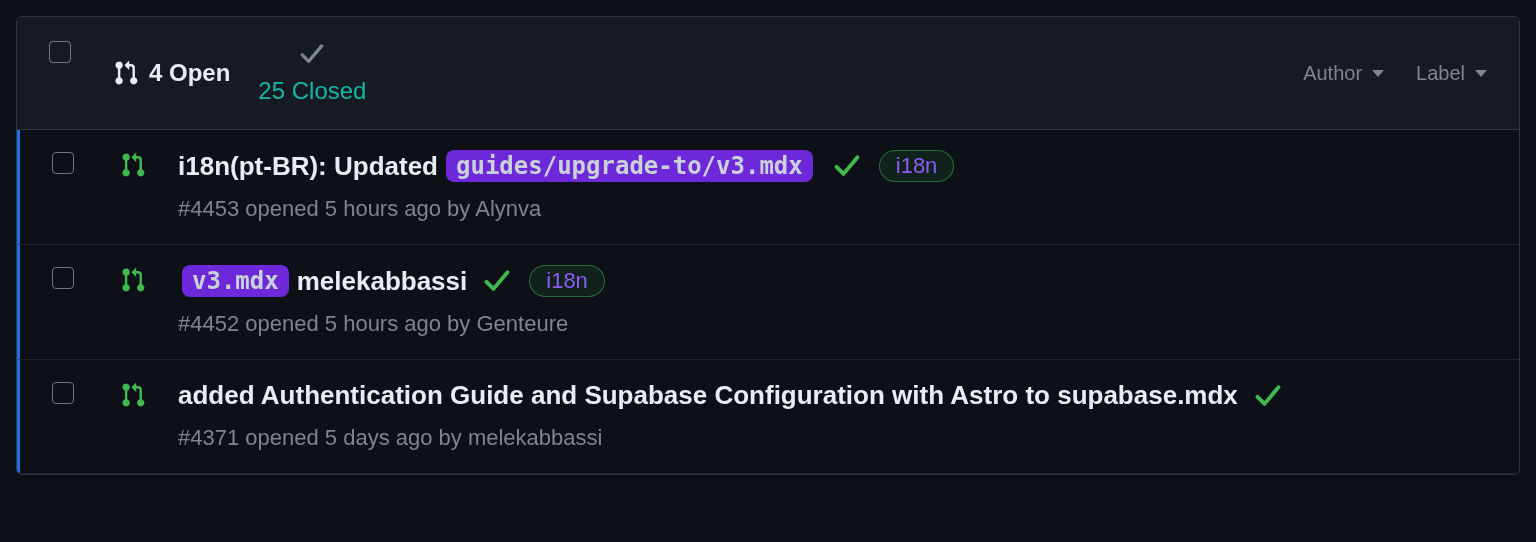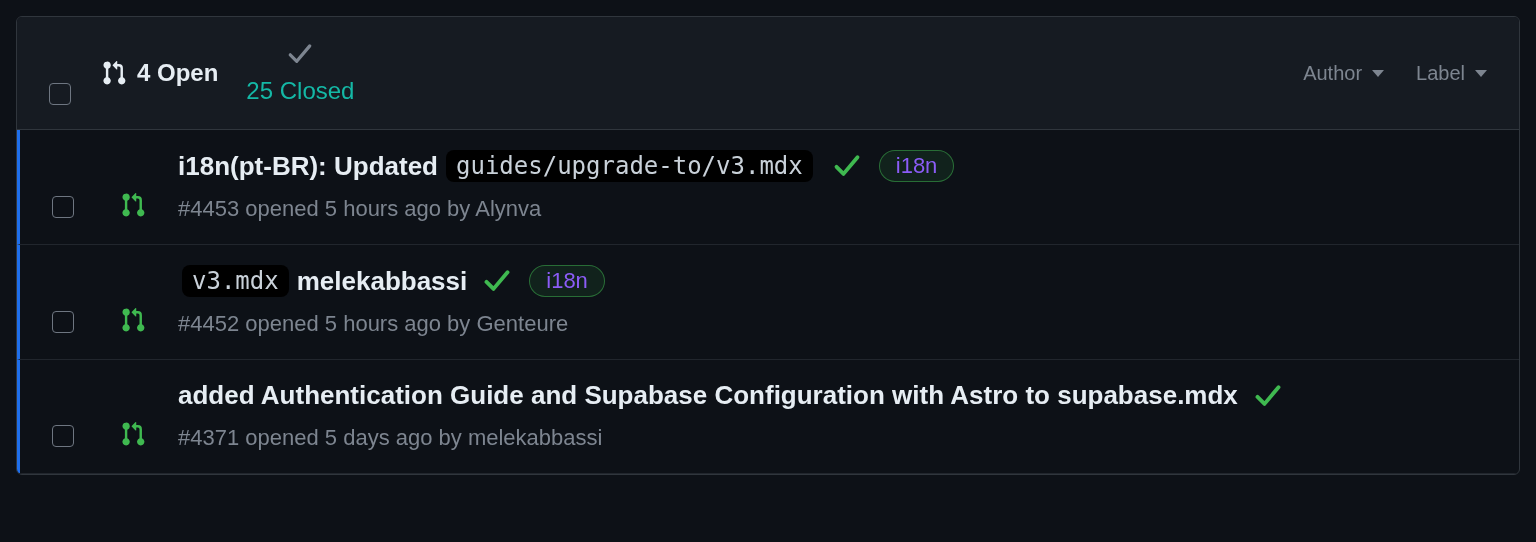--- a/index.html
+++ b/index.html
@@ -19,21 +19,21 @@
       background: #0d1117;
     }
     .header {
       display: flex;
       align-items: center;
       justify-content: space-between;
       padding: 24px 32px;
       background: #161b22;
       border-bottom: 1px solid #30363d;
     }
-    .header-left { display: flex; align-items: flex-end; gap: 16px; }
+    .header-left { display: flex; align-items: flex-start; gap: 28px; }
     .header-right { display: flex; align-items: center; gap: 32px; }
     .checkbox {
       width: 22px;
       height: 22px;
       border: 1px solid #6e7681;
       border-radius: 4px;
       background: transparent;
       cursor: pointer;
       appearance: none;
       flex-shrink: 0;
@@ -62,21 +62,21 @@
       margin-left: 4px;
     }
     .icon-pr { width: 26px; height: 26px; flex-shrink: 0; }
     .icon-pr-green path { fill: #3fb950; }
     .icon-pr-white path { fill: #e6edf3; }
     .icon-check { width: 26px; height: 26px; flex-shrink: 0; }
     .icon-check path { stroke: #7d8590; fill: none; stroke-width: 2; }
     .pr-list { }
     .pr-row {
       display: flex;
-      align-items: flex-end;
+      align-items: flex-start;
       padding: 20px 32px 22px 32px;
       border-bottom: 1px solid #21262d;
       border-left: 3px solid #1f6feb;
       gap: 16px;
     }
     .pr-checkbox-wrap { width: 22px; margin-right: 30px; margin-top: 2px; flex-shrink: 0; }
     .pr-icon-wrap { width: 28px; margin-right: 14px; margin-top: 2px; flex-shrink: 0; }
     .pr-content { flex: 1; min-width: 0; }
     .pr-title-row { display: flex; align-items: center; flex-wrap: wrap; gap: 10px; }
     .pr-title {
@@ -84,27 +84,27 @@
       font-size: 26px;
       font-weight: 600;
       cursor: pointer;
       display: inline-flex;
       align-items: center;
       flex-wrap: wrap;
       gap: 4px;
     }
     .code-badge {
       display: inline-block;
-      background: #000000;
+      background: #6d28d9;
       color: #c9d1d9;
       padding: 2px 10px;
       border-radius: 8px;
       font-family: ui-monospace, SFMono-Regular, "SF Mono", Menlo, monospace;
       font-size: 24px;
-      font-weight: 400;
+      font-weight: 700;
       margin: 0 4px;
     }
     .label-pill {
       display: inline-flex;
       align-items: center;
       border: 1.5px solid rgba(63,185,80,0.5);
       background: rgba(63,185,80,0.1);
       color: #8b5cf6;
       padding: 2px 16px;
       border-radius: 999px;

